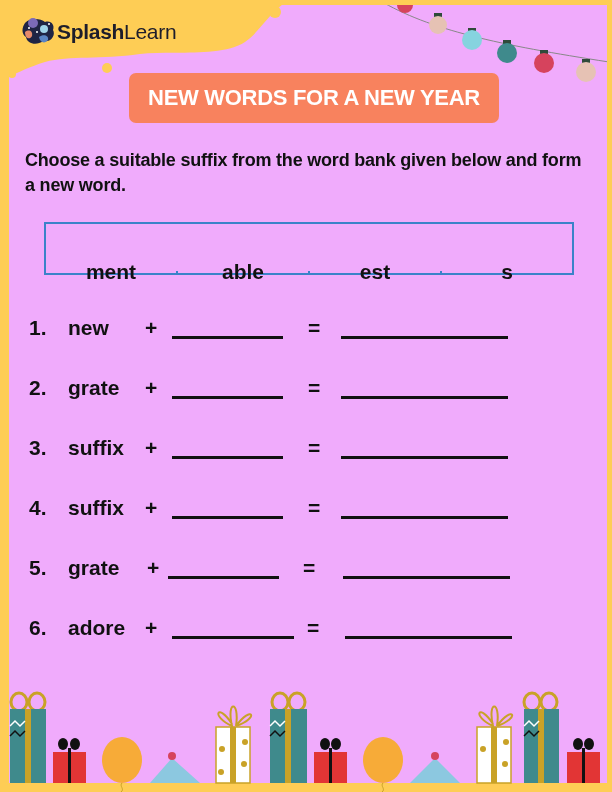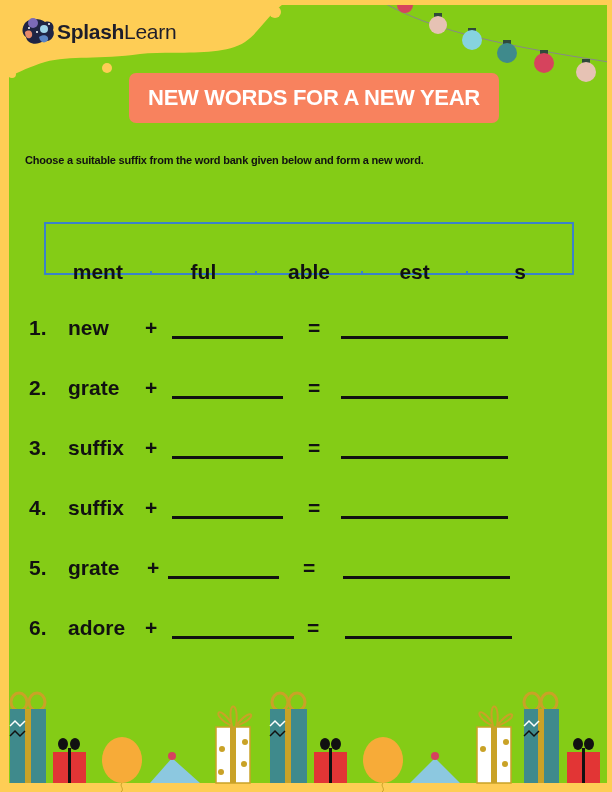--- a/index.html
+++ b/index.html
@@ -1,25 +1,25 @@
 <!DOCTYPE html>
 <html><head>
 <meta charset="utf-8">
 <style>
   html,body{margin:0;padding:0;}
   body{width:612px;height:792px;position:relative;overflow:hidden;background:#fecd55;font-family:"Liberation Sans",sans-serif;}
-  .page{position:absolute;left:9px;top:5px;width:598px;height:778px;background:#84cc16;overflow:hidden;}
+  .page{position:absolute;left:9px;top:5px;width:598px;height:778px;background:#f0abfc;overflow:hidden;}
   .blob{position:absolute;left:-9px;top:-5px;}
   .logo{position:absolute;left:12px;top:12px;display:flex;align-items:center;}
   .logo-text{font-size:21px;color:#1d1d2b;letter-spacing:-0.3px;}
   .logo-text b{font-weight:700;}
   .logo-text span{font-weight:400;}
   .title-box{position:absolute;left:120px;top:68px;width:370px;height:50px;background:#f8825e;border-radius:7px;display:flex;align-items:center;justify-content:center;}
   .title{color:#fff;font-weight:700;font-size:22px;letter-spacing:-0.3px;}
-  .instr{position:absolute;left:25px;top:148px;width:570px;font-size:11px;font-weight:700;color:#111;line-height:25px;letter-spacing:-0.2px;}
+  .instr{position:absolute;left:25px;top:148px;width:570px;font-size:18px;font-weight:700;color:#111;line-height:25px;letter-spacing:-0.2px;}
   .bank{position:absolute;left:44px;top:222px;width:530px;height:53px;border:2px solid #3b82c9;display:flex;box-sizing:border-box;}
   .bank .cell{flex:1;border-right:2px solid #3b82c9;display:flex;align-items:center;justify-content:center;font-weight:700;font-size:21px;color:#111;margin-top:47px;}
   .bank .cell:last-child{border-right:none;}
   .q{position:absolute;left:0;height:30px;font-weight:700;font-size:21px;color:#111;}
   .q .num{position:absolute;left:29px;top:0;}
   .q .word{position:absolute;left:68px;top:0;}
   .q .plus{position:absolute;top:0;}
   .q .eq{position:absolute;top:0;}
   .q .blank{position:absolute;top:20px;height:2.5px;background:#111;}
   .deco{position:absolute;left:0;bottom:0;}
@@ -66,21 +66,20 @@
   </svg>
 
   <div class="title-box">
     <div class="title">NEW WORDS FOR A NEW YEAR</div>
   </div>
 
   <div class="instr" style="left:16px;top:143px;width:570px;">Choose  a suitable suffix from the word bank given below and form a new word.</div>
 
   <div class="bank" style="left:35px;top:217px;">
     <div class="cell">ment</div>
-    <div class="cell">ful</div>
     <div class="cell">able</div>
     <div class="cell">est</div>
     <div class="cell">s</div>
   </div>
 
   <div class="q" style="top:311px;width:598px;left:-9px;">
     <span class="num">1.</span>
     <span class="word">new</span>
     <span class="plus" style="left:145px">+</span>
     <div class="blank" style="left:172px;width:111px"></div>

